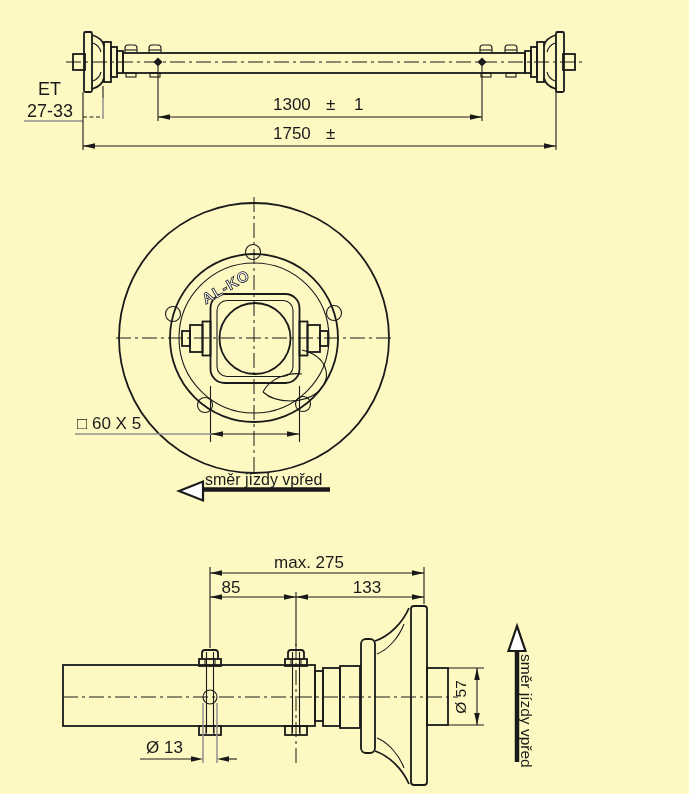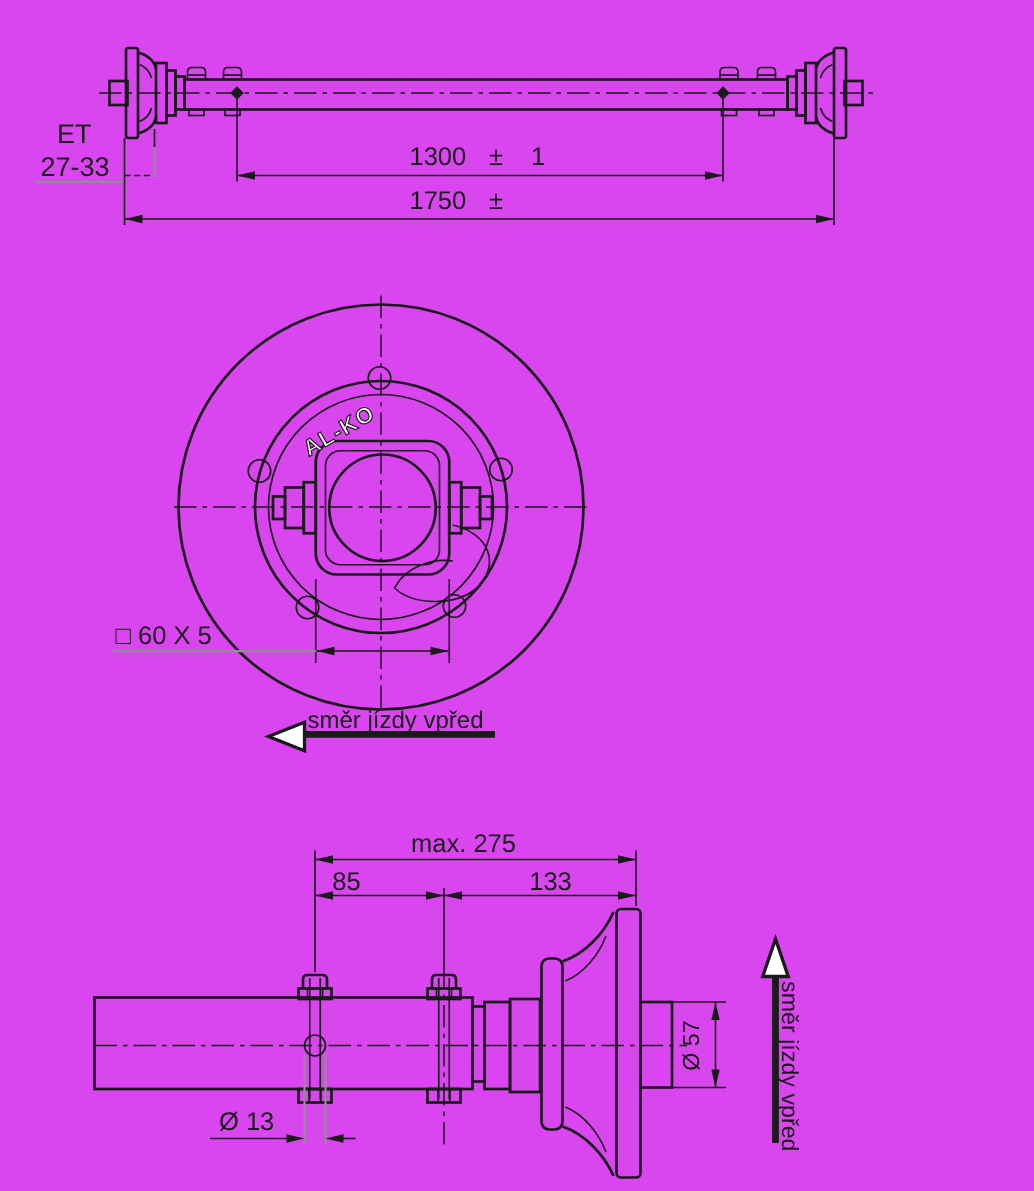--- a/index.html
+++ b/index.html
@@ -1,16 +1,16 @@
 <!DOCTYPE html>
 <html><head>
 <meta charset="utf-8">
 <style>
   html,body { margin:0; padding:0; background:#ffffff; }
-  .canvas { width:689px; height:794px; position:relative; background:#d946ef; }
+  .canvas { width:689px; height:794px; position:relative; background:#fef9c3; }
   svg { display:block; }
   svg text { font-family:"Liberation Sans","DejaVu Sans",sans-serif; fill:#1a1a1a; }
   .t17 { font-size:17px; }
   .t18 { font-size:18px; }
   .t16 { font-size:16px; }
   .t15 { font-size:15.5px; }
   .logo { font-size:15px; font-weight:bold; fill:#ffffff; stroke:#1a1a1a; stroke-width:0.8px; letter-spacing:1px; }
   .ln   { stroke:#1a1a1a; stroke-width:1.8; fill:none; }
   .thin { stroke:#1a1a1a; stroke-width:1.1; fill:none; }
   .cl   { stroke:#1a1a1a; stroke-width:1;   fill:none; stroke-dasharray:15 4 3 4; }

